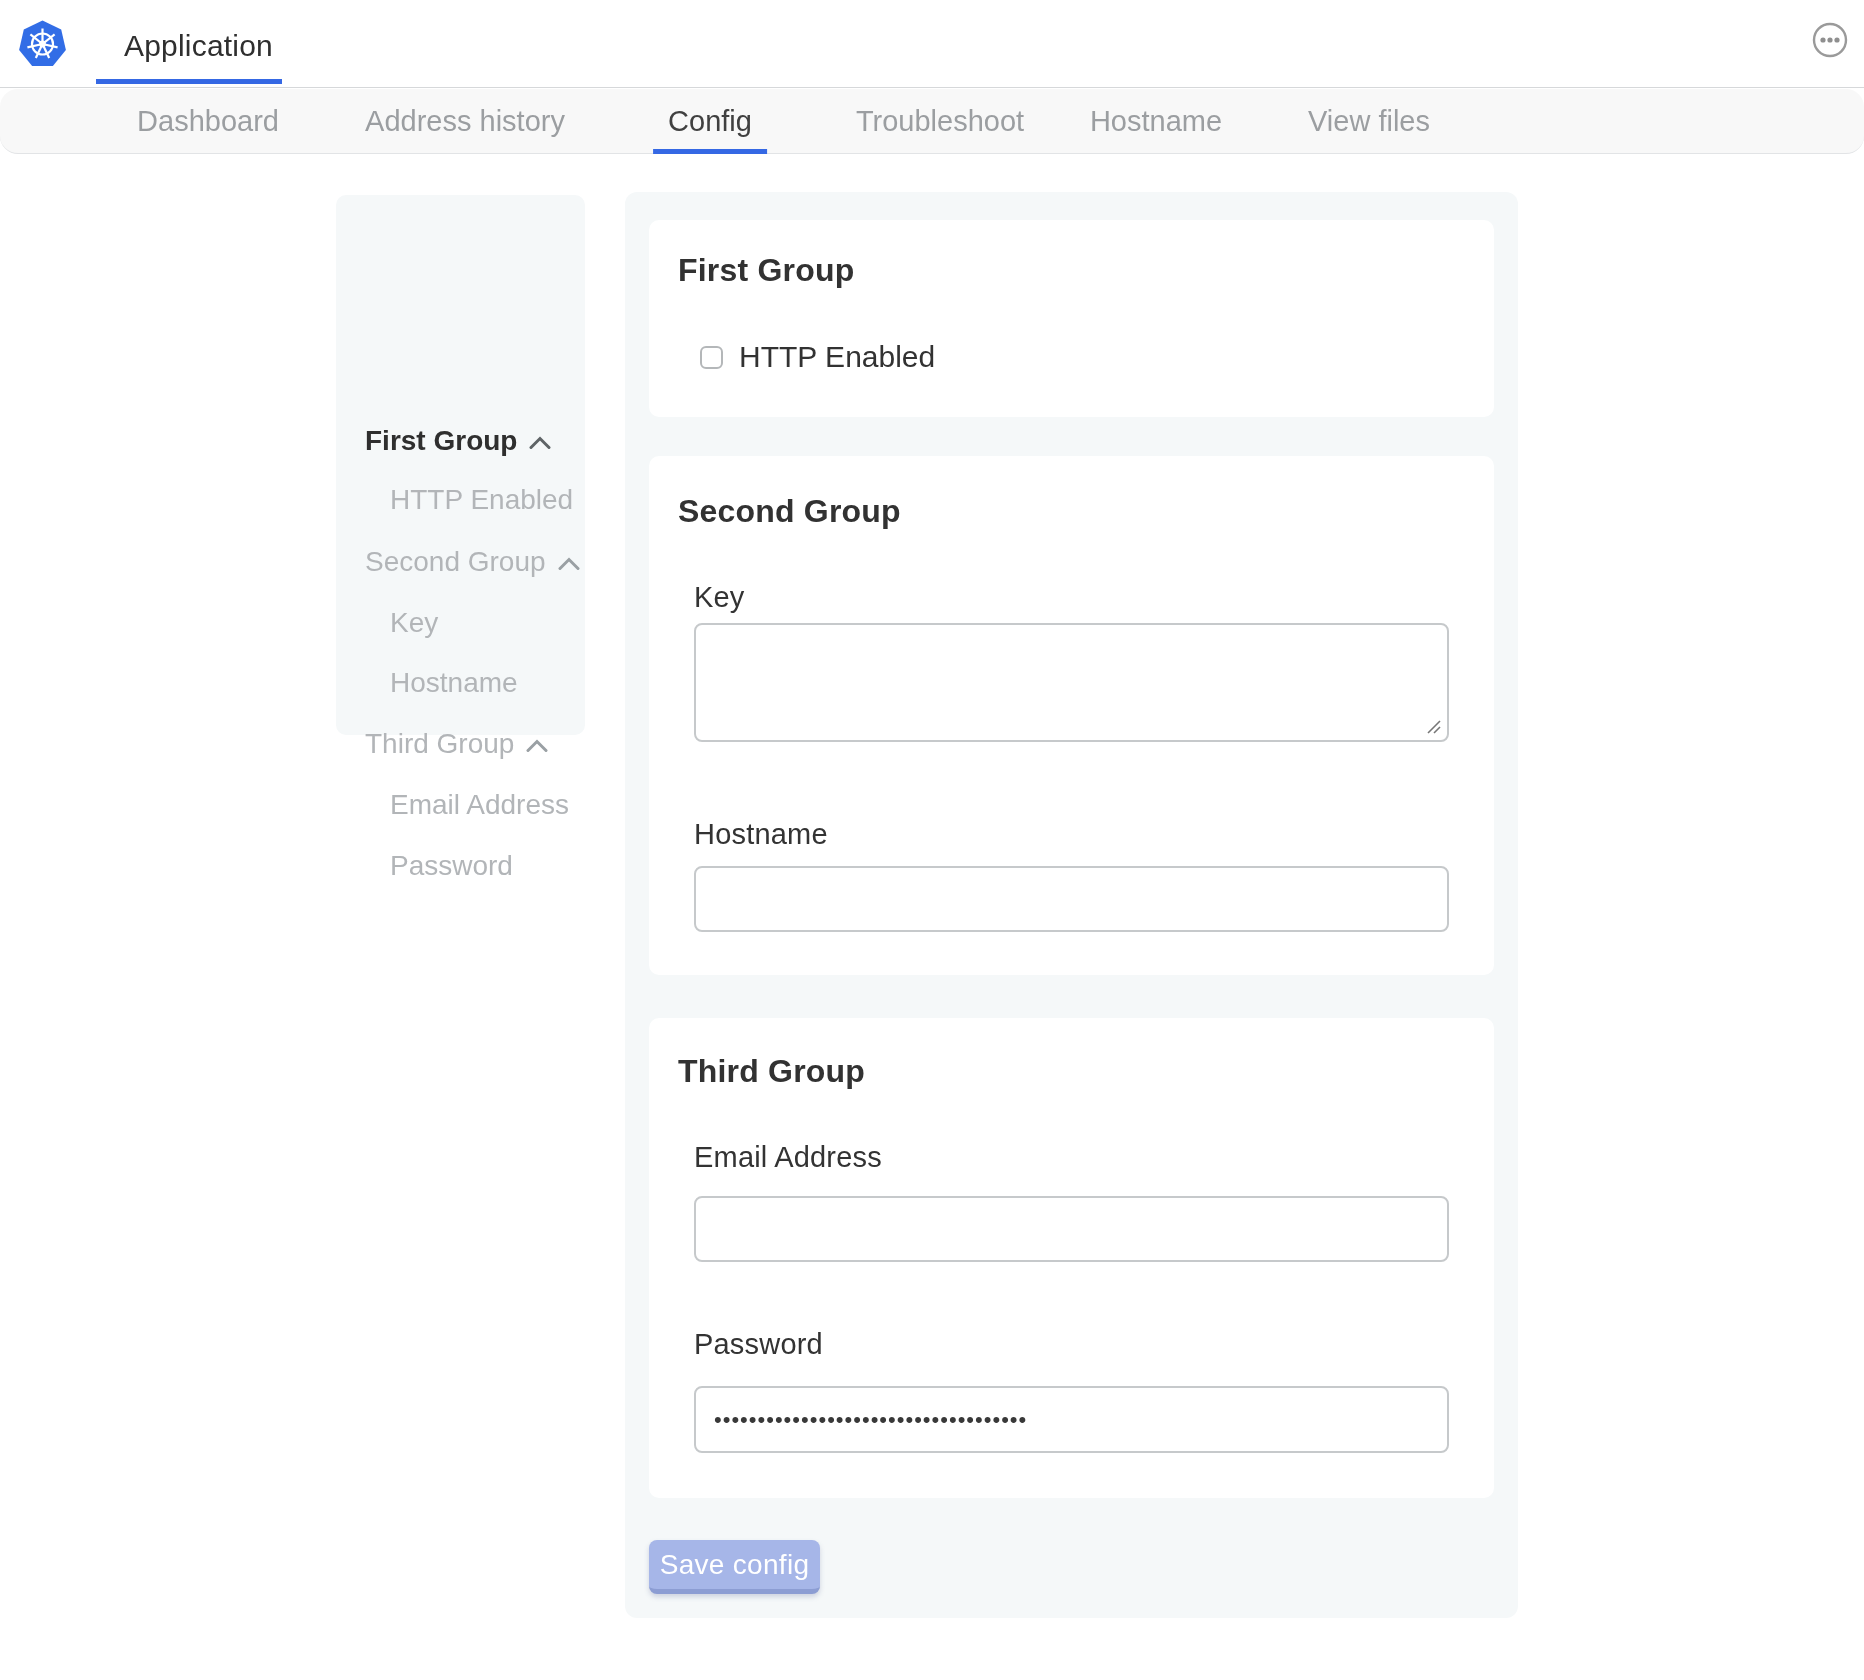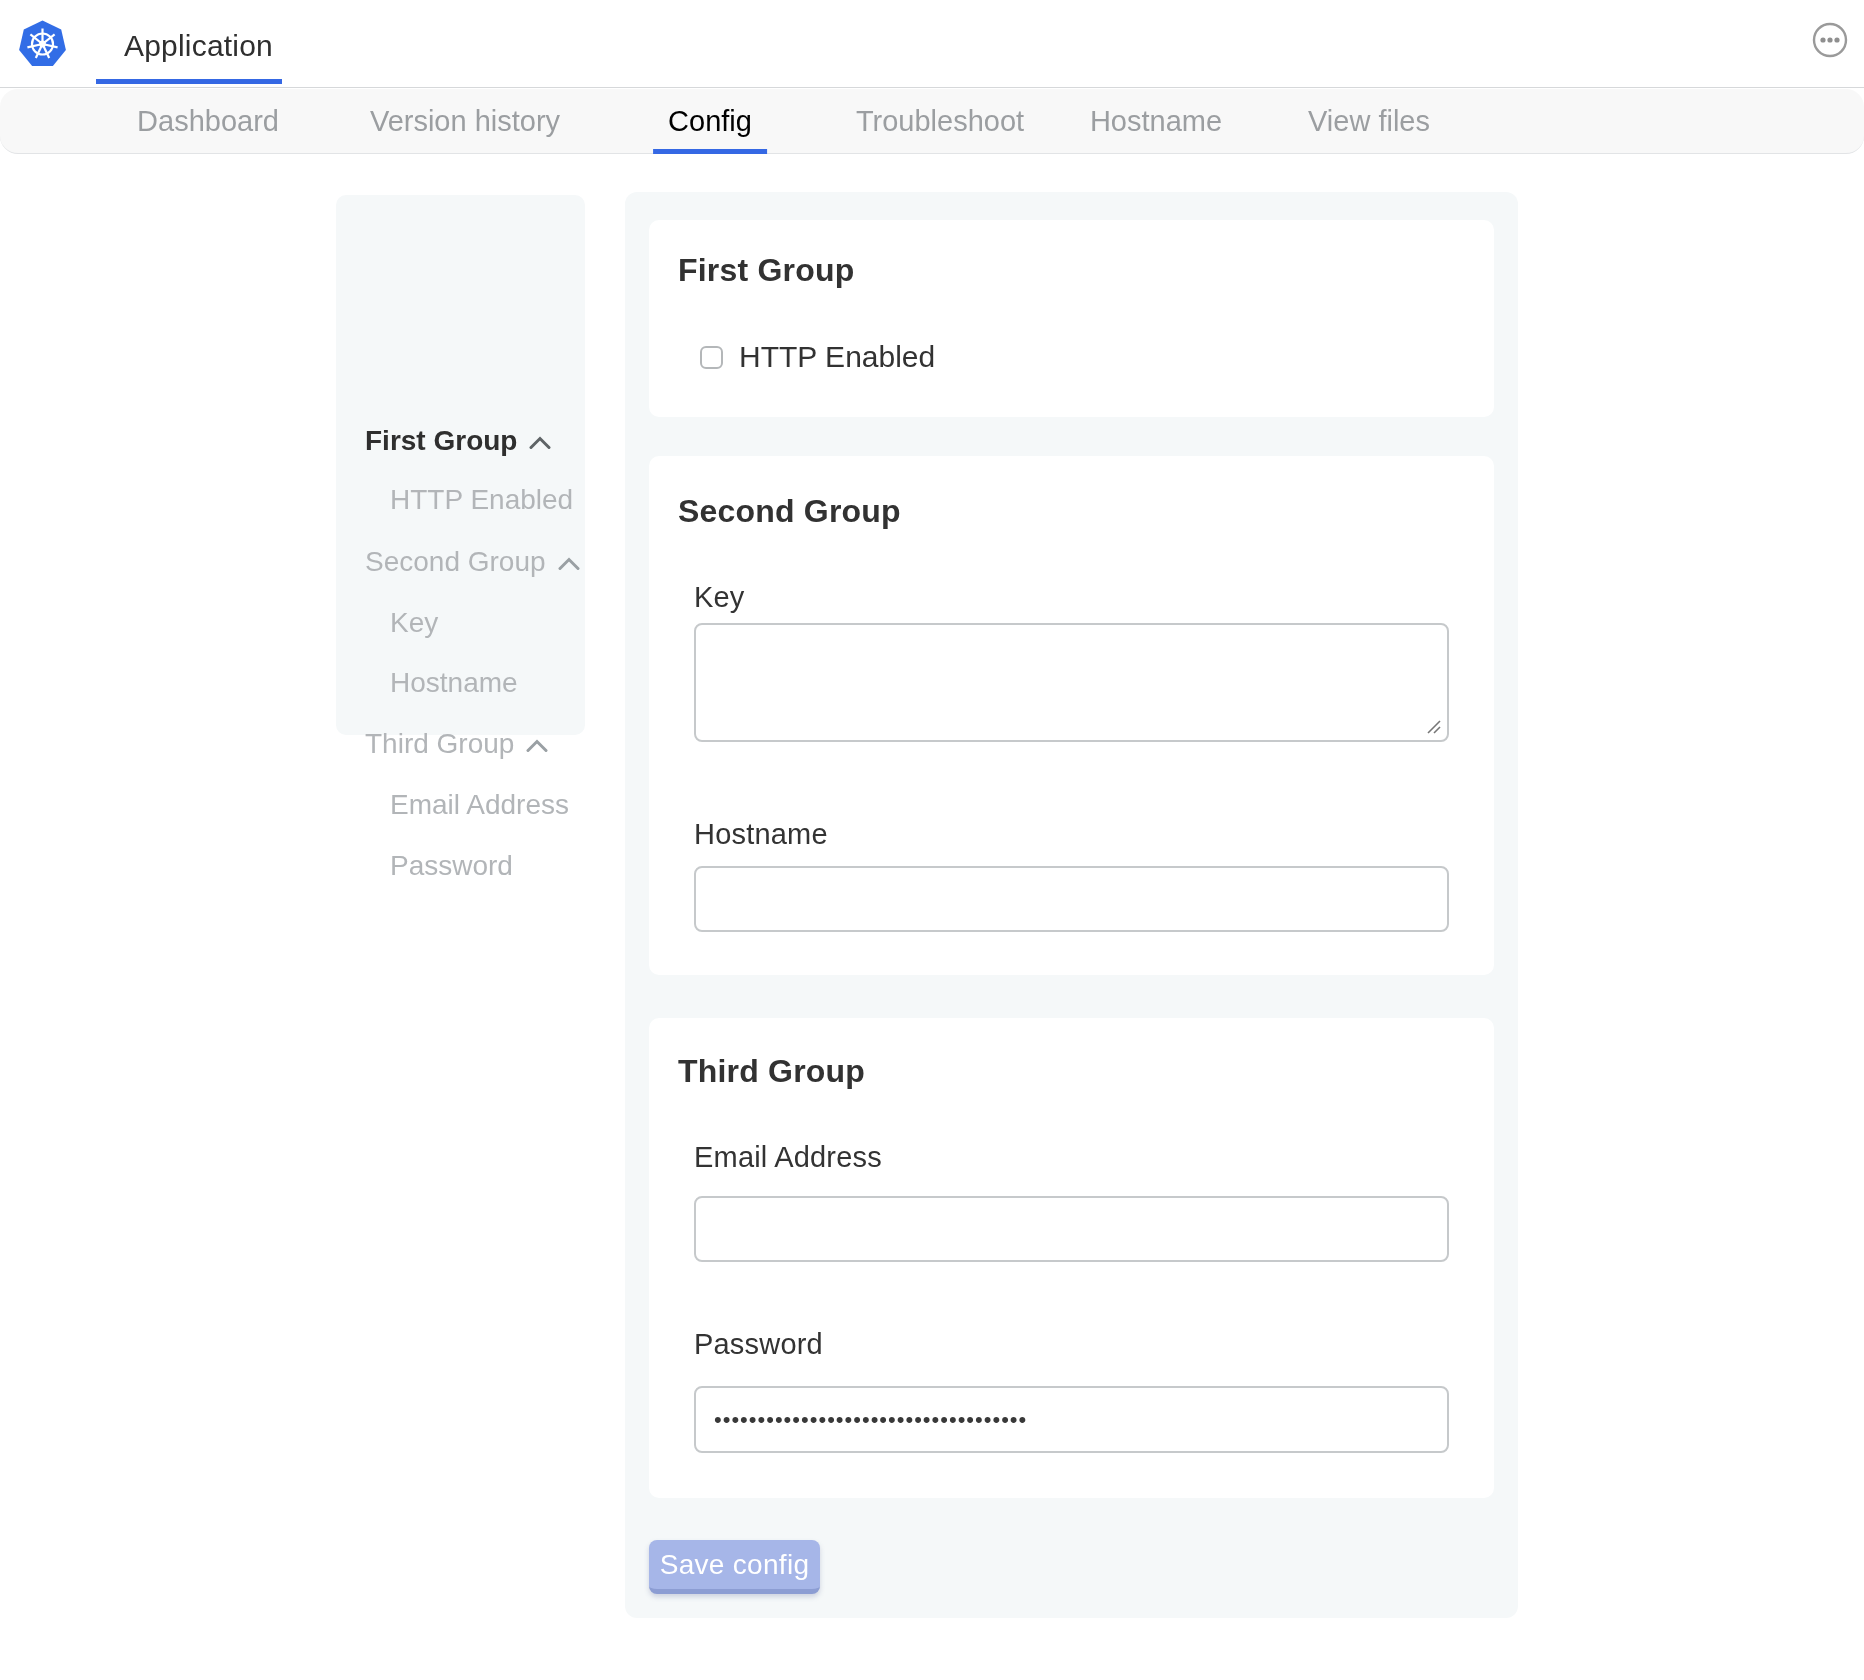--- a/index.html
+++ b/index.html
@@ -11,21 +11,21 @@
   .topbar { position:absolute; left:0; top:0; width:1864px; height:88px; background:#ffffff; border-bottom:1px solid #d6d8da; }
   .logo { position:absolute; left:18px; top:20px; width:49px; height:49px; }
   .app-tab { position:absolute; left:96px; top:0; height:88px; width:186px; cursor:pointer; }
   .app-tab .app-title { position:absolute; left:28px; top:29px; font-size:30px; color:#2f2f2f; letter-spacing:0.2px; white-space:nowrap; }
   .app-underline { position:absolute; left:0; top:79px; width:186px; height:5px; background:#3568e4; }
   .menu-btn { position:absolute; left:1812px; top:22px; width:36px; height:36px; background:transparent; border:none; cursor:pointer; }
 
   
   .navbar { position:absolute; left:0; top:89px; width:1864px; height:65px; background:#f8f8f8; border-bottom:1px solid #e2e4e6;border-radius:18px; }
   .nav-tab { position:absolute; top:0; height:65px; display:flex; align-items:center; transform:translateX(-50%); font-size:29px; color:#9b9ea1; cursor:pointer; white-space:nowrap; }
-  .nav-tab.active { color:#000000;align-items:center; }
+  .nav-tab.active { color:#404040;align-items:center; }
   .nav-underline { position:absolute; left:50%; transform:translateX(-50%); bottom:0; width:114px; height:5px; background:#3568e4; }
 
   
   .sidebar { position:absolute; left:336px; top:195px; width:249px; height:540px; background:#f5f8f9; border-radius:10px; }
   .side-item { position:absolute; height:30px; display:flex; align-items:center; font-size:28px; color:#b2b5b8; cursor:pointer; white-space:nowrap; }
   .side-item.group { left:29px; }
   .side-item.child { left:54px; }
   .side-item.active { color:#2f2f2f; font-weight:bold; }
   .chev { margin-left:12px; display:inline-block; }
   .side-item .chev svg { stroke:#9aa0a4; }
@@ -85,21 +85,21 @@
         <circle cx="25" cy="18" r="2.6" fill="#8f8f8f"></circle>
       </svg>
     </button>
   </header>
 
   <nav class="navbar">
     <div class="nav-tab" style="left:208px">
         <span>Dashboard</span>
       </div>
     <div class="nav-tab" style="left:465px">
-        <span>Version history</span>
+        <span>Address history</span>
       </div>
     <div class="nav-tab active" style="left:710px">
         <span>Config</span>
         <div class="nav-underline"></div>
       </div>
     <div class="nav-tab" style="left:940px">
         <span>Troubleshoot</span>
       </div>
     <div class="nav-tab" style="left:1156px">
         <span>Hostname</span>

